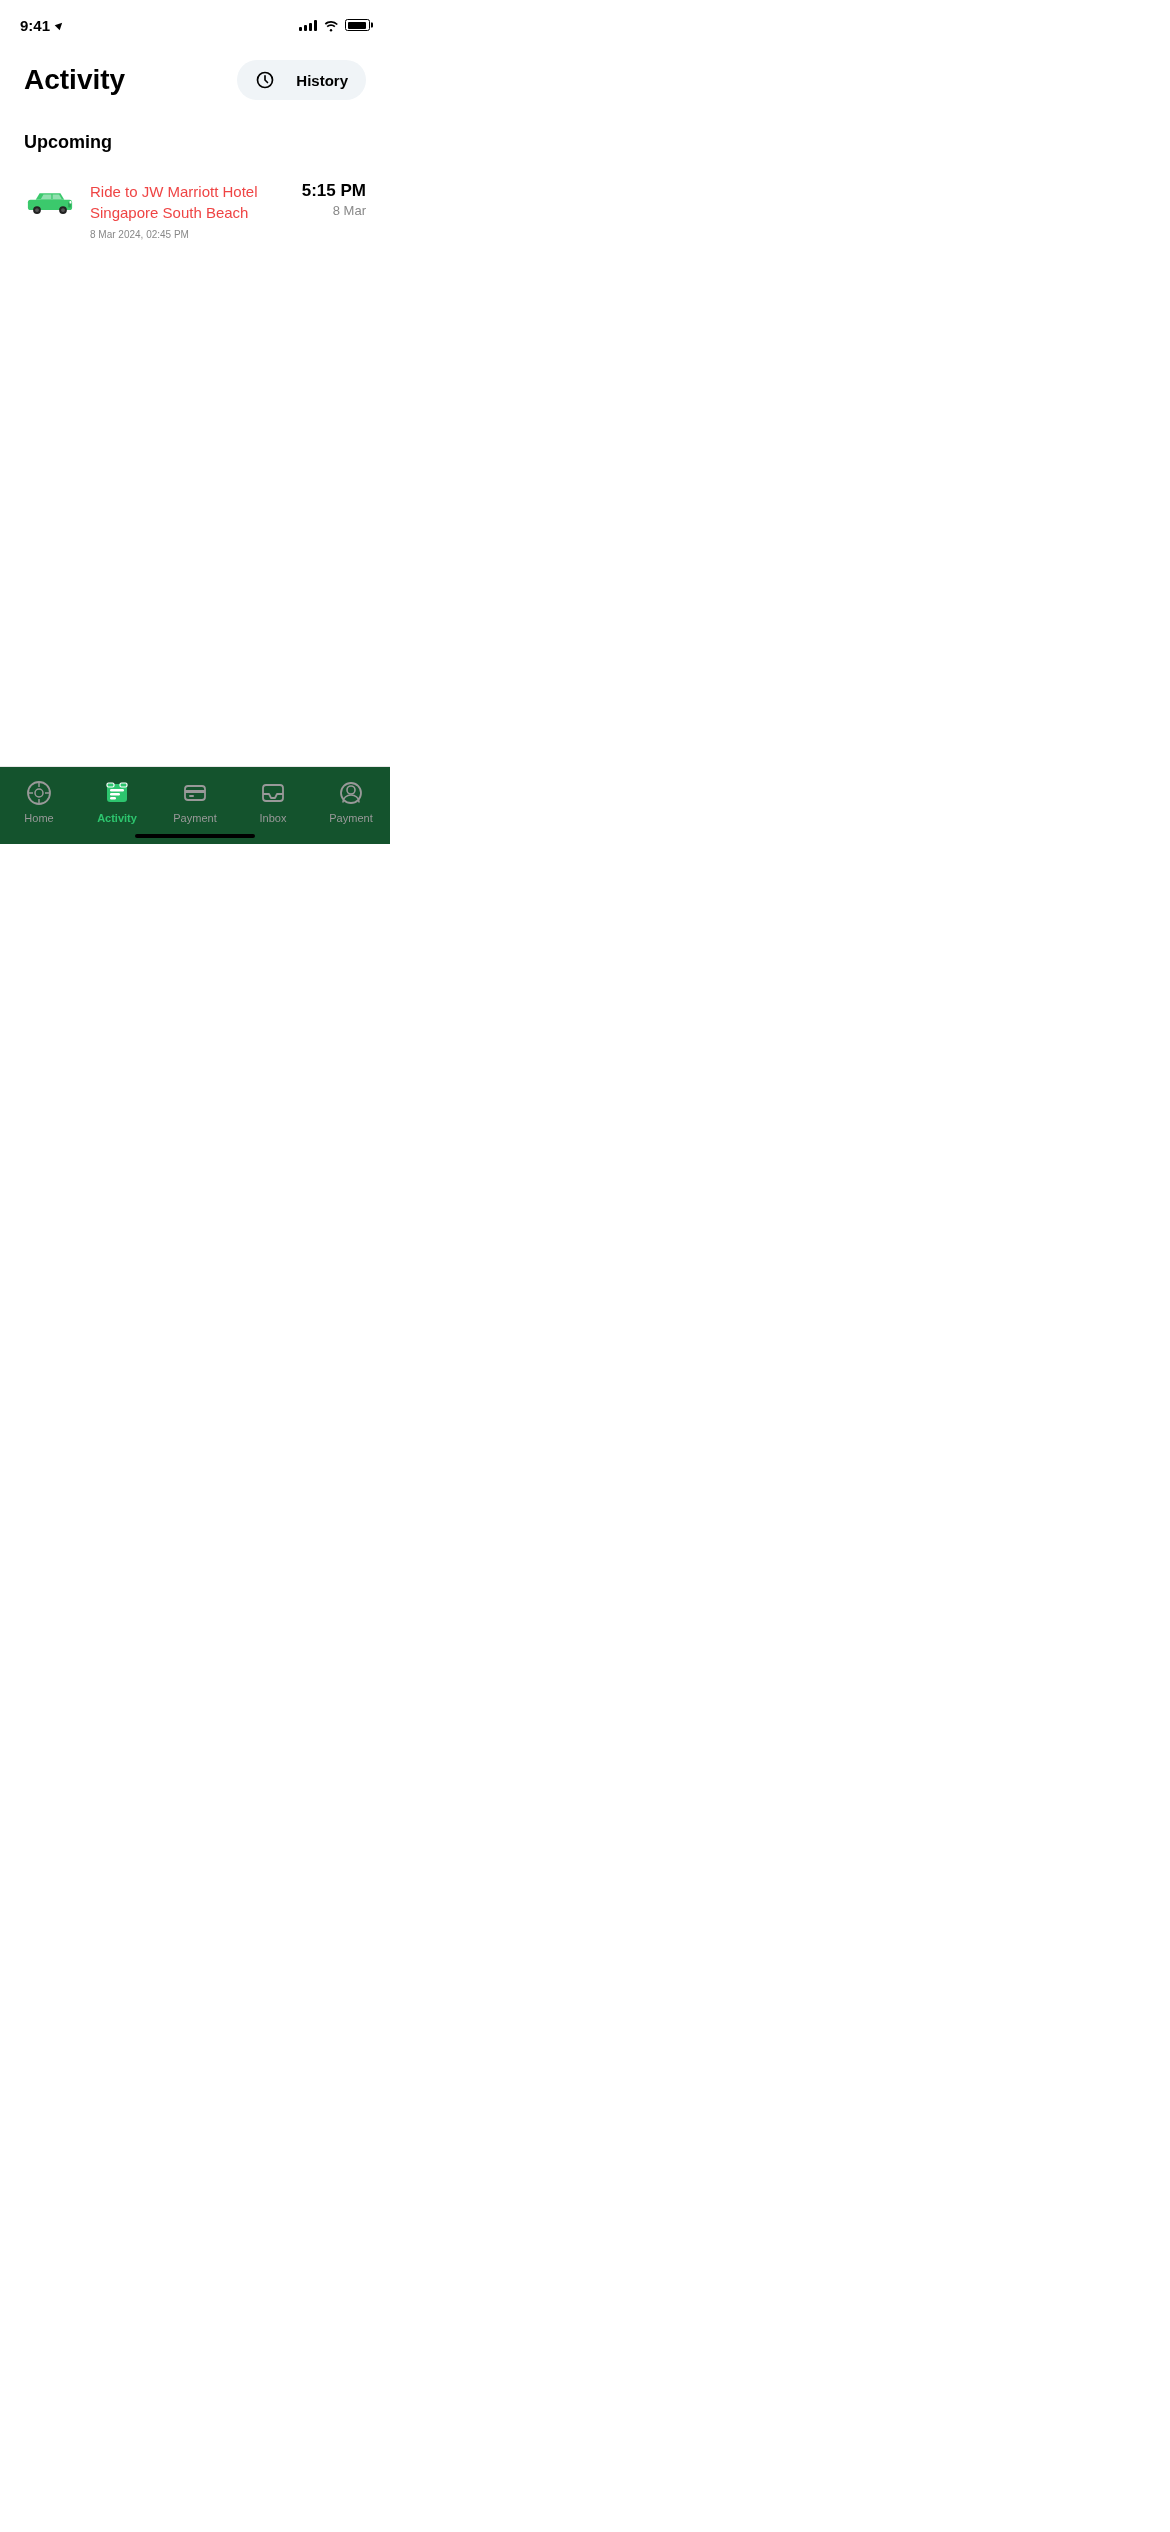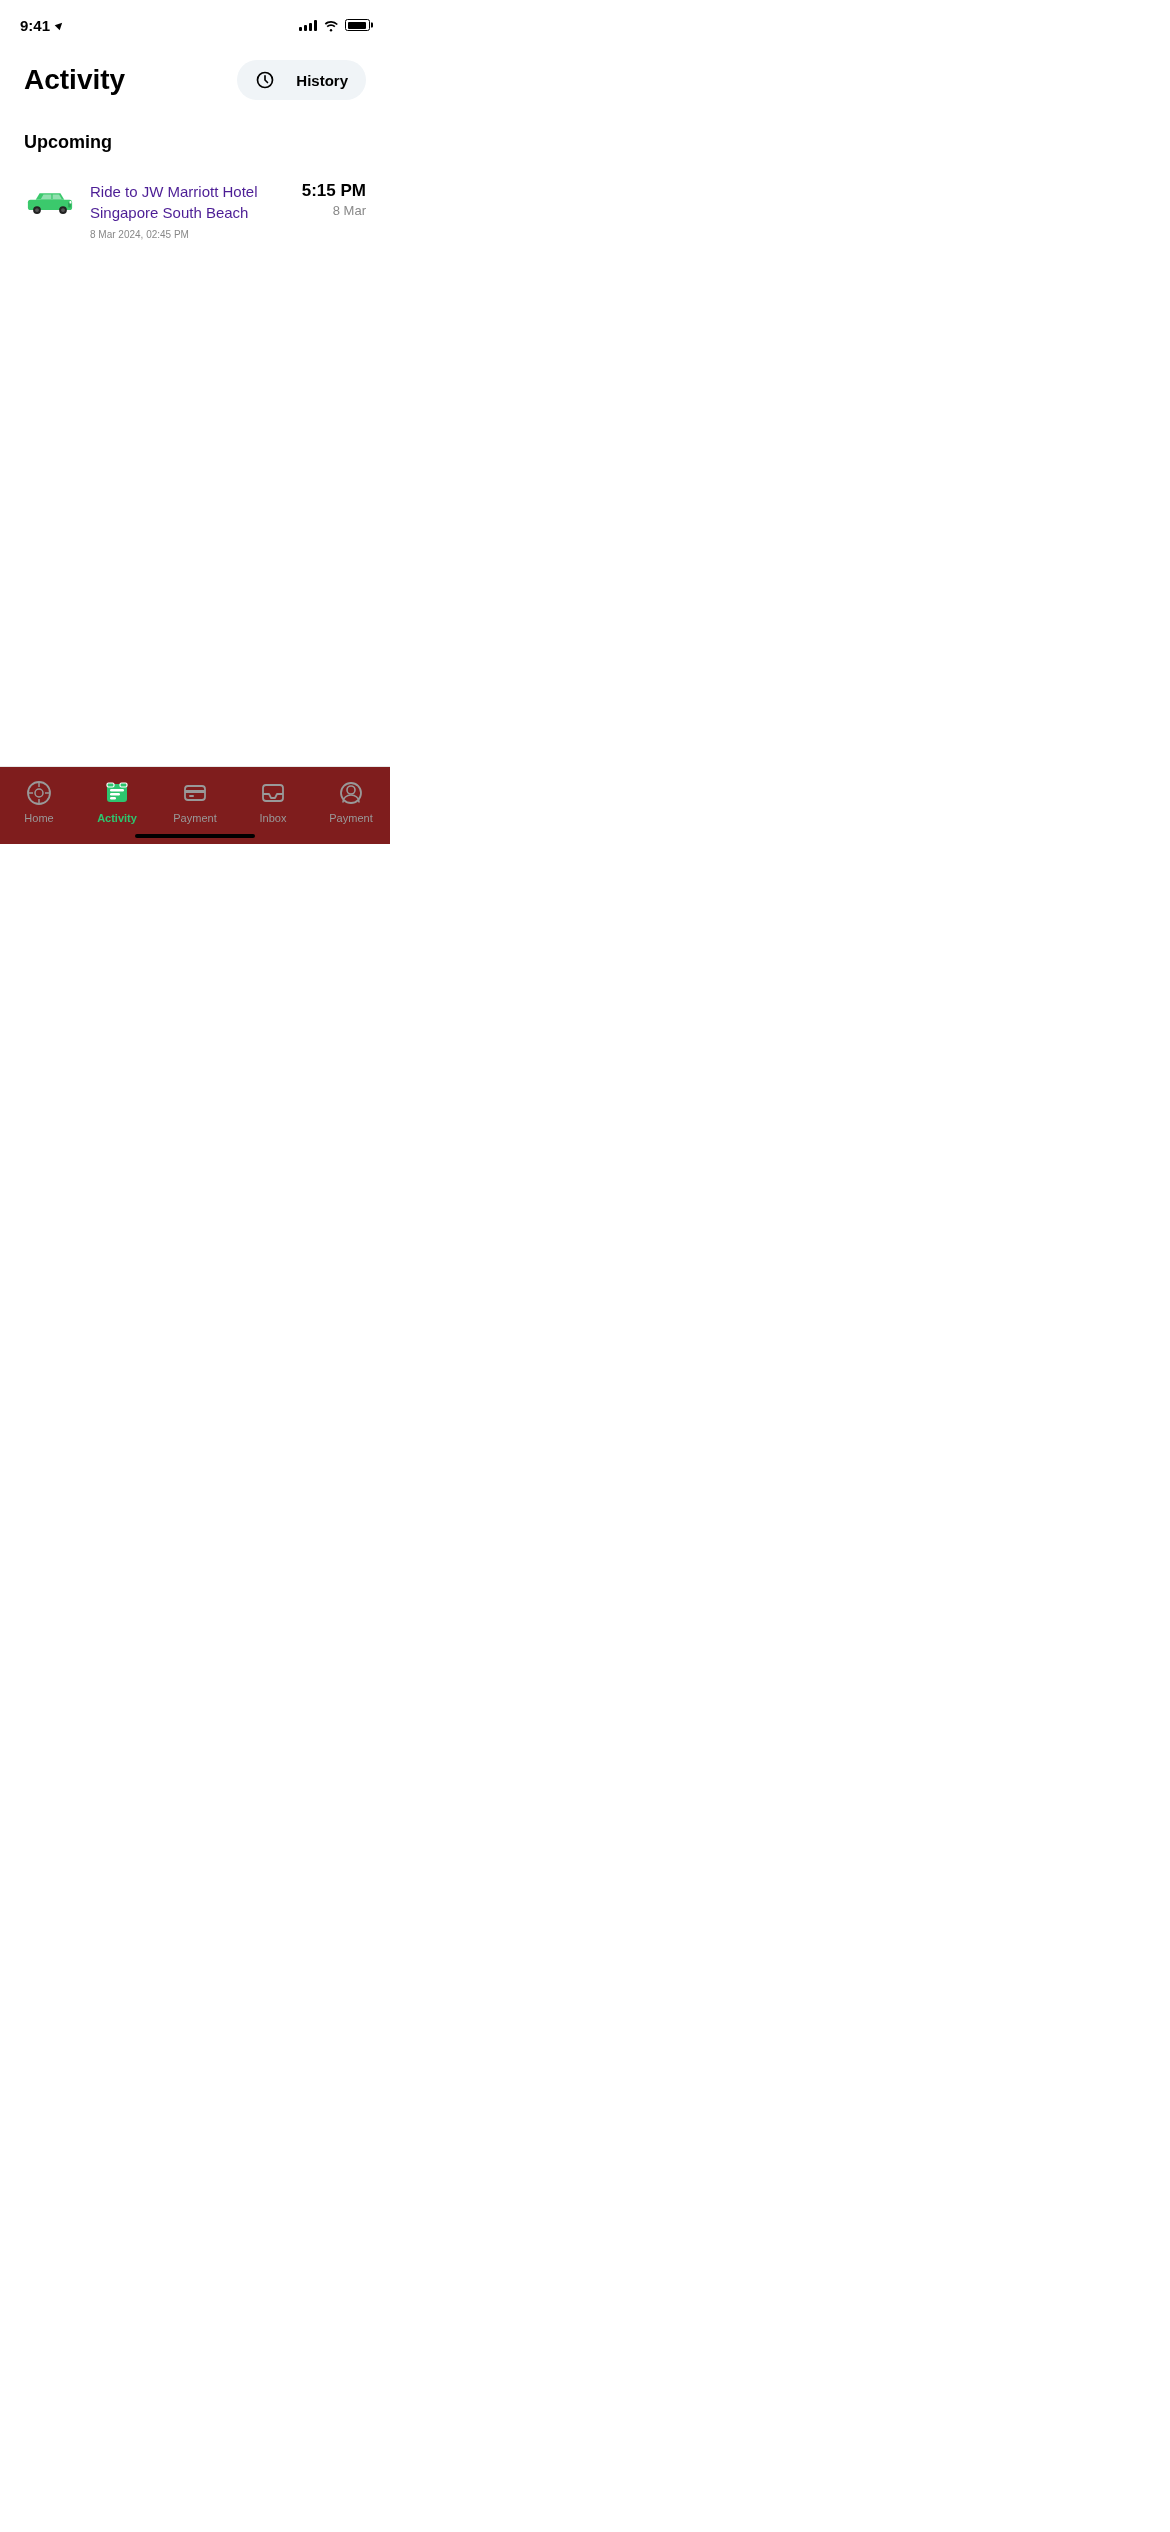--- a/index.html
+++ b/index.html
@@ -148,21 +148,21 @@
       height: 30px;
     }
 
     .ride-info {
       flex: 1;
     }
 
     .ride-destination {
       font-size: 15px;
       font-weight: 500;
-      color: #4c1d95;
+      color: #ef4444;
       line-height: 1.4;
       margin-bottom: 6px;
     }
 
     .ride-datetime {
       font-size: 10px;
       color: #888;
     }
 
     .ride-time-right {
@@ -183,21 +183,21 @@
       color: #888;
       margin-top: 2px;
     }
 
     
     .bottom-nav {
       position: absolute;
       bottom: 0;
       left: 0;
       right: 0;
-      background: #7f1d1d;
+      background: #14532d;
       border-top: 1px solid #e8e8e8;
       display: flex;
       justify-content: space-around;
       align-items: flex-start;
       padding: 12px 0 20px;
     }
 
     .nav-item {
       display: flex;
       flex-direction: column;

